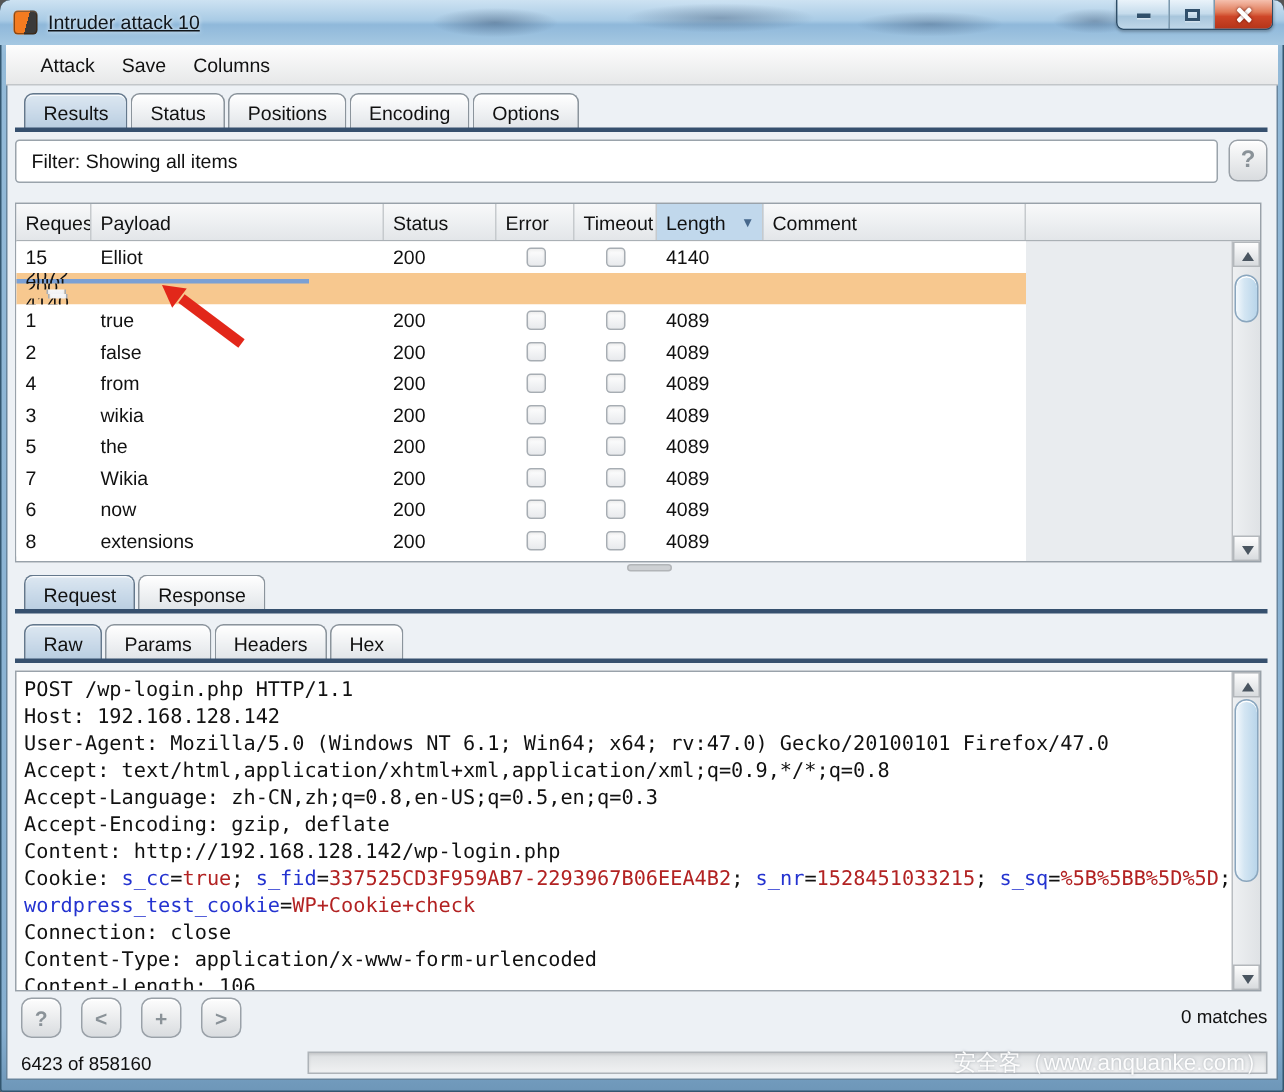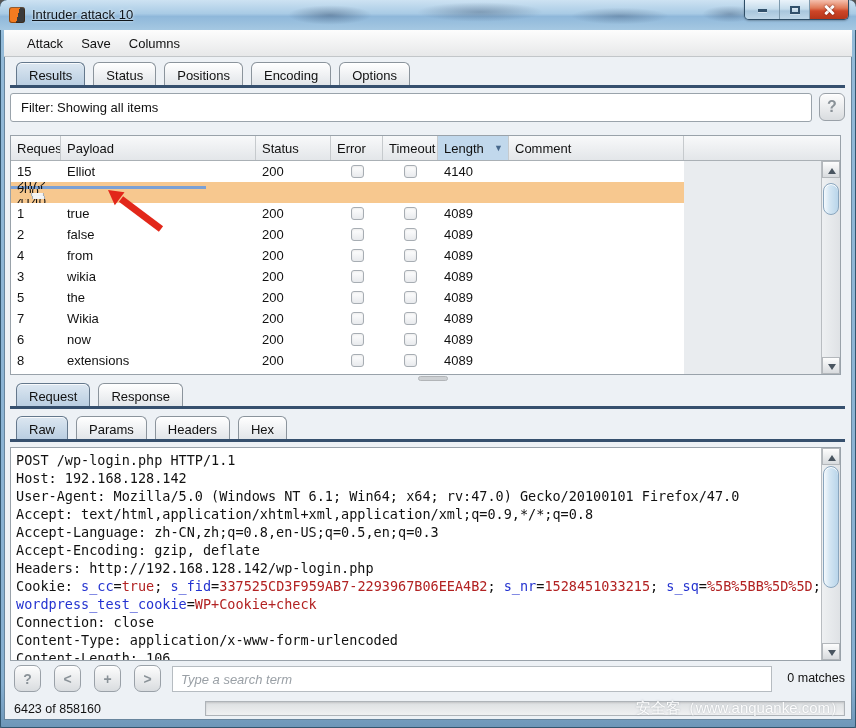--- a/index.html
+++ b/index.html
@@ -39,21 +39,21 @@
     background:#fff; border-radius:1px; box-shadow:0 0 2px rgba(80,10,0,.8); }
   .g-x::before{ transform:rotate(45deg);} .g-x::after{ transform:rotate(-45deg);}
   
   .client{ position:absolute; left:4px; top:30px; width:848px; height:690px;
     background:#edf1f5; border:1px solid #68859d; }
   .menubar{ position:absolute; left:4px; top:30px; width:848px; height:27px;
     background:linear-gradient(180deg,#fdfdfd,#e7e8e9); border-bottom:1px solid #c2c6c9;
     display:flex; align-items:center; padding-left:16px; gap:4px; }
   .mitem{ font-size:13px; color:#111; padding:2px 7px;text-align:right; }
   
-  .tabstrip{ position:absolute; display:flex; gap:8px; height:25px;text-align:center; }
+  .tabstrip{ position:absolute; display:flex; gap:2px; height:25px;text-align:center; }
   .tab{ height:25px; padding:0 12px; display:flex; align-items:center; font-size:13px; color:#111;
     background:linear-gradient(180deg,#ffffff,#dfe3e7); border:1px solid #8b949c;
     border-bottom:none; border-radius:6px 6px 0 0; box-shadow:inset 0 1px 0 #fff; }
   .tab.sel{ background:linear-gradient(180deg,#dce7f1,#b7cce0); border-color:#64788c;
     box-shadow:inset 0 1px 0 rgba(255,255,255,.8); }
   #tabs-main{ left:16px; top:62px; }
   #tabs-msg{ left:16px; top:383px; }
   #tabs-view{ left:16px; top:416px; }
   .accentline{ position:absolute; left:10px; width:835px; height:3px;
     background:var(--accent-line,#36506e); }
@@ -365,41 +365,40 @@
   <div class="accentline l3"></div>
 
   <div class="viewer">
     <div class="rawlines" id="rawlines">
         <div class="rline"><span class="c-k">POST /wp-login.php HTTP/1.1</span></div>
         <div class="rline"><span class="c-k">Host: 192.168.128.142</span></div>
         <div class="rline"><span class="c-k">User-Agent: Mozilla/5.0 (Windows NT 6.1; Win64; x64; rv:47.0) Gecko/20100101 Firefox/47.0</span></div>
         <div class="rline"><span class="c-k">Accept: text/html,application/xhtml+xml,application/xml;q=0.9,*/*;q=0.8</span></div>
         <div class="rline"><span class="c-k">Accept-Language: zh-CN,zh;q=0.8,en-US;q=0.5,en;q=0.3</span></div>
         <div class="rline"><span class="c-k">Accept-Encoding: gzip, deflate</span></div>
-        <div class="rline"><span class="c-k">Headers: http://192.168.128.142/wp-login.php</span></div>
+        <div class="rline"><span class="c-k">Content: http://192.168.128.142/wp-login.php</span></div>
         <div class="rline"><span class="c-k">Cookie: </span><span class="c-b">s_cc</span><span class="c-k">=</span><span class="c-r">true</span><span class="c-k">; </span><span class="c-b">s_fid</span><span class="c-k">=</span><span class="c-r">337525CD3F959AB7-2293967B06EEA4B2</span><span class="c-k">; </span><span class="c-b">s_nr</span><span class="c-k">=</span><span class="c-r">1528451033215</span><span class="c-k">; </span><span class="c-b">s_sq</span><span class="c-k">=</span><span class="c-r">%5B%5BB%5D%5D</span><span class="c-k">;</span></div>
         <div class="rline"><span class="c-b">wordpress_test_cookie</span><span class="c-k">=</span><span class="c-r">WP+Cookie+check</span></div>
         <div class="rline"><span class="c-k">Connection: close</span></div>
         <div class="rline"><span class="c-k">Content-Type: application/x-www-form-urlencoded</span></div>
         <div class="rline"><span class="c-k">Content-Length: 106</span></div>
       </div>
     <div class="sb sb-view">
       <div class="sbar up"></div>
       <div class="thumb t-view"></div>
       <div class="sbar dn"></div>
     </div>
   </div>
 
   <div class="searchbtns" id="searchbtns">
       <div class="sbtn">?</div>
       <div class="sbtn">&lt;</div>
       <div class="sbtn">+</div>
       <div class="sbtn">&gt;</div>
     </div>
-  <input class="searchinput" type="text" placeholder="Type a search term" style="">
   <div class="matches">0 matches</div>
 
   <div class="progresstext">6423 of 858160</div>
   <div class="progressbar"></div>
   <div class="watermark">安全客（www.anquanke.com）</div>
 
   <svg class="arrowsvg" viewBox="0 0 856 728">
     <line x1="161" y1="229" x2="121" y2="199" style="stroke:var(--annotation-arrow,#e2271a)" stroke-width="7"></line>
     <polygon points="108,190 124.5,192.3 114.8,205.2" style="fill:var(--annotation-arrow,#e2271a)"></polygon>
   </svg>

